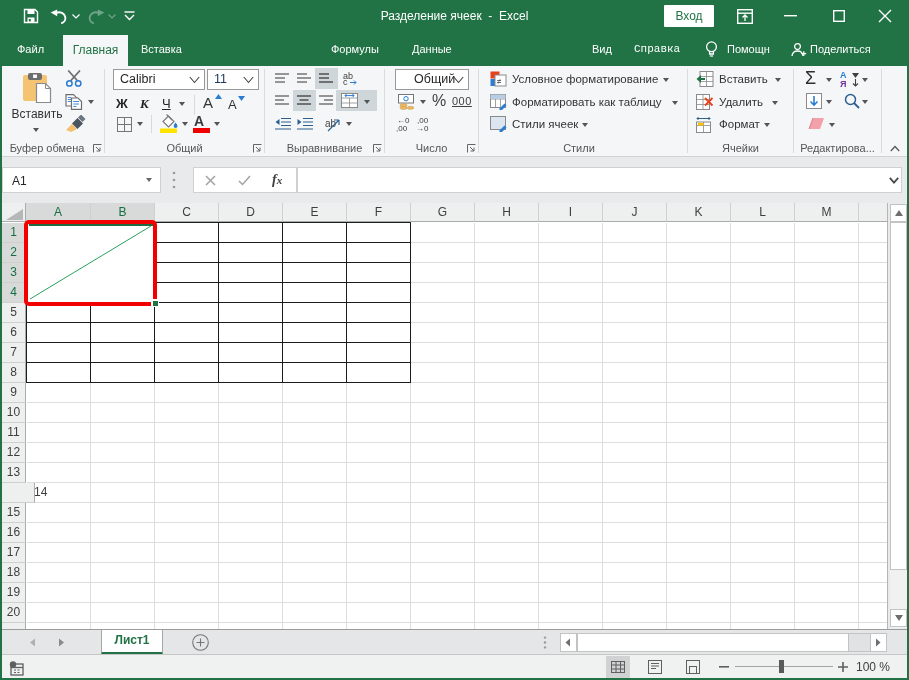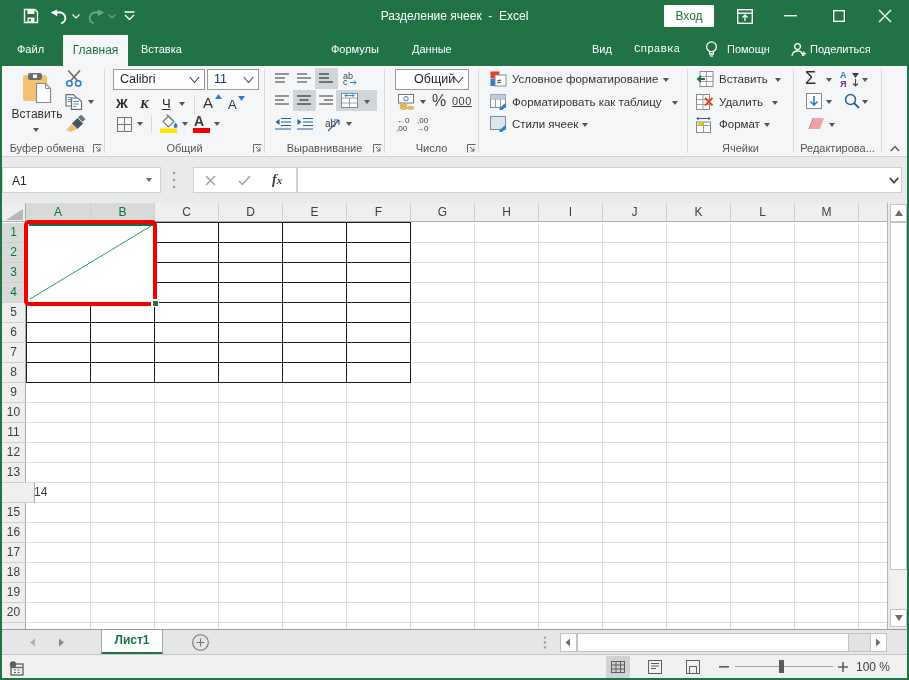--- a/index.html
+++ b/index.html
@@ -143,20 +143,21 @@
   <div class="gsep" style="left:382px;"></div>
   <div class="gsep" style="left:476px;"></div>
   <div class="gsep" style="left:685px;"></div>
   <div class="gsep" style="left:791px;"></div>
   <div class="gsep" style="left:879px;"></div>
 
   <div class="glabel" style="left:0px; width:90px;">Буфер обмена</div>
   <div class="glabel" style="left:103px; width:159px;">Общий</div>
   <div class="glabel" style="left:263px; width:119px;">Выравнивание</div>
   <div class="glabel" style="left:383px; width:93px;">Число</div>
+  <div class="glabel" style="left:477px; width:200px;">Стили</div>
   <div class="glabel" style="left:686px; width:105px;">Ячейки</div>
   <div class="glabel" style="left:792px; width:87px;">Редактирова...</div>
 
   <svg class="launch" style="left:91px;" width="9" height="9" viewBox="0 0 9 9">
       <path d="M0.5 8.5 V0.5 H8.5" fill="none" stroke="#666" stroke-width="1"></path>
       <path d="M3 3 L7 7 M7 3.6 V7 H3.6" fill="none" stroke="#666" stroke-width="1"></path>
     </svg>
   <svg class="launch" style="left:251px;" width="9" height="9" viewBox="0 0 9 9">
       <path d="M0.5 8.5 V0.5 H8.5" fill="none" stroke="#666" stroke-width="1"></path>
       <path d="M3 3 L7 7 M7 3.6 V7 H3.6" fill="none" stroke="#666" stroke-width="1"></path>

